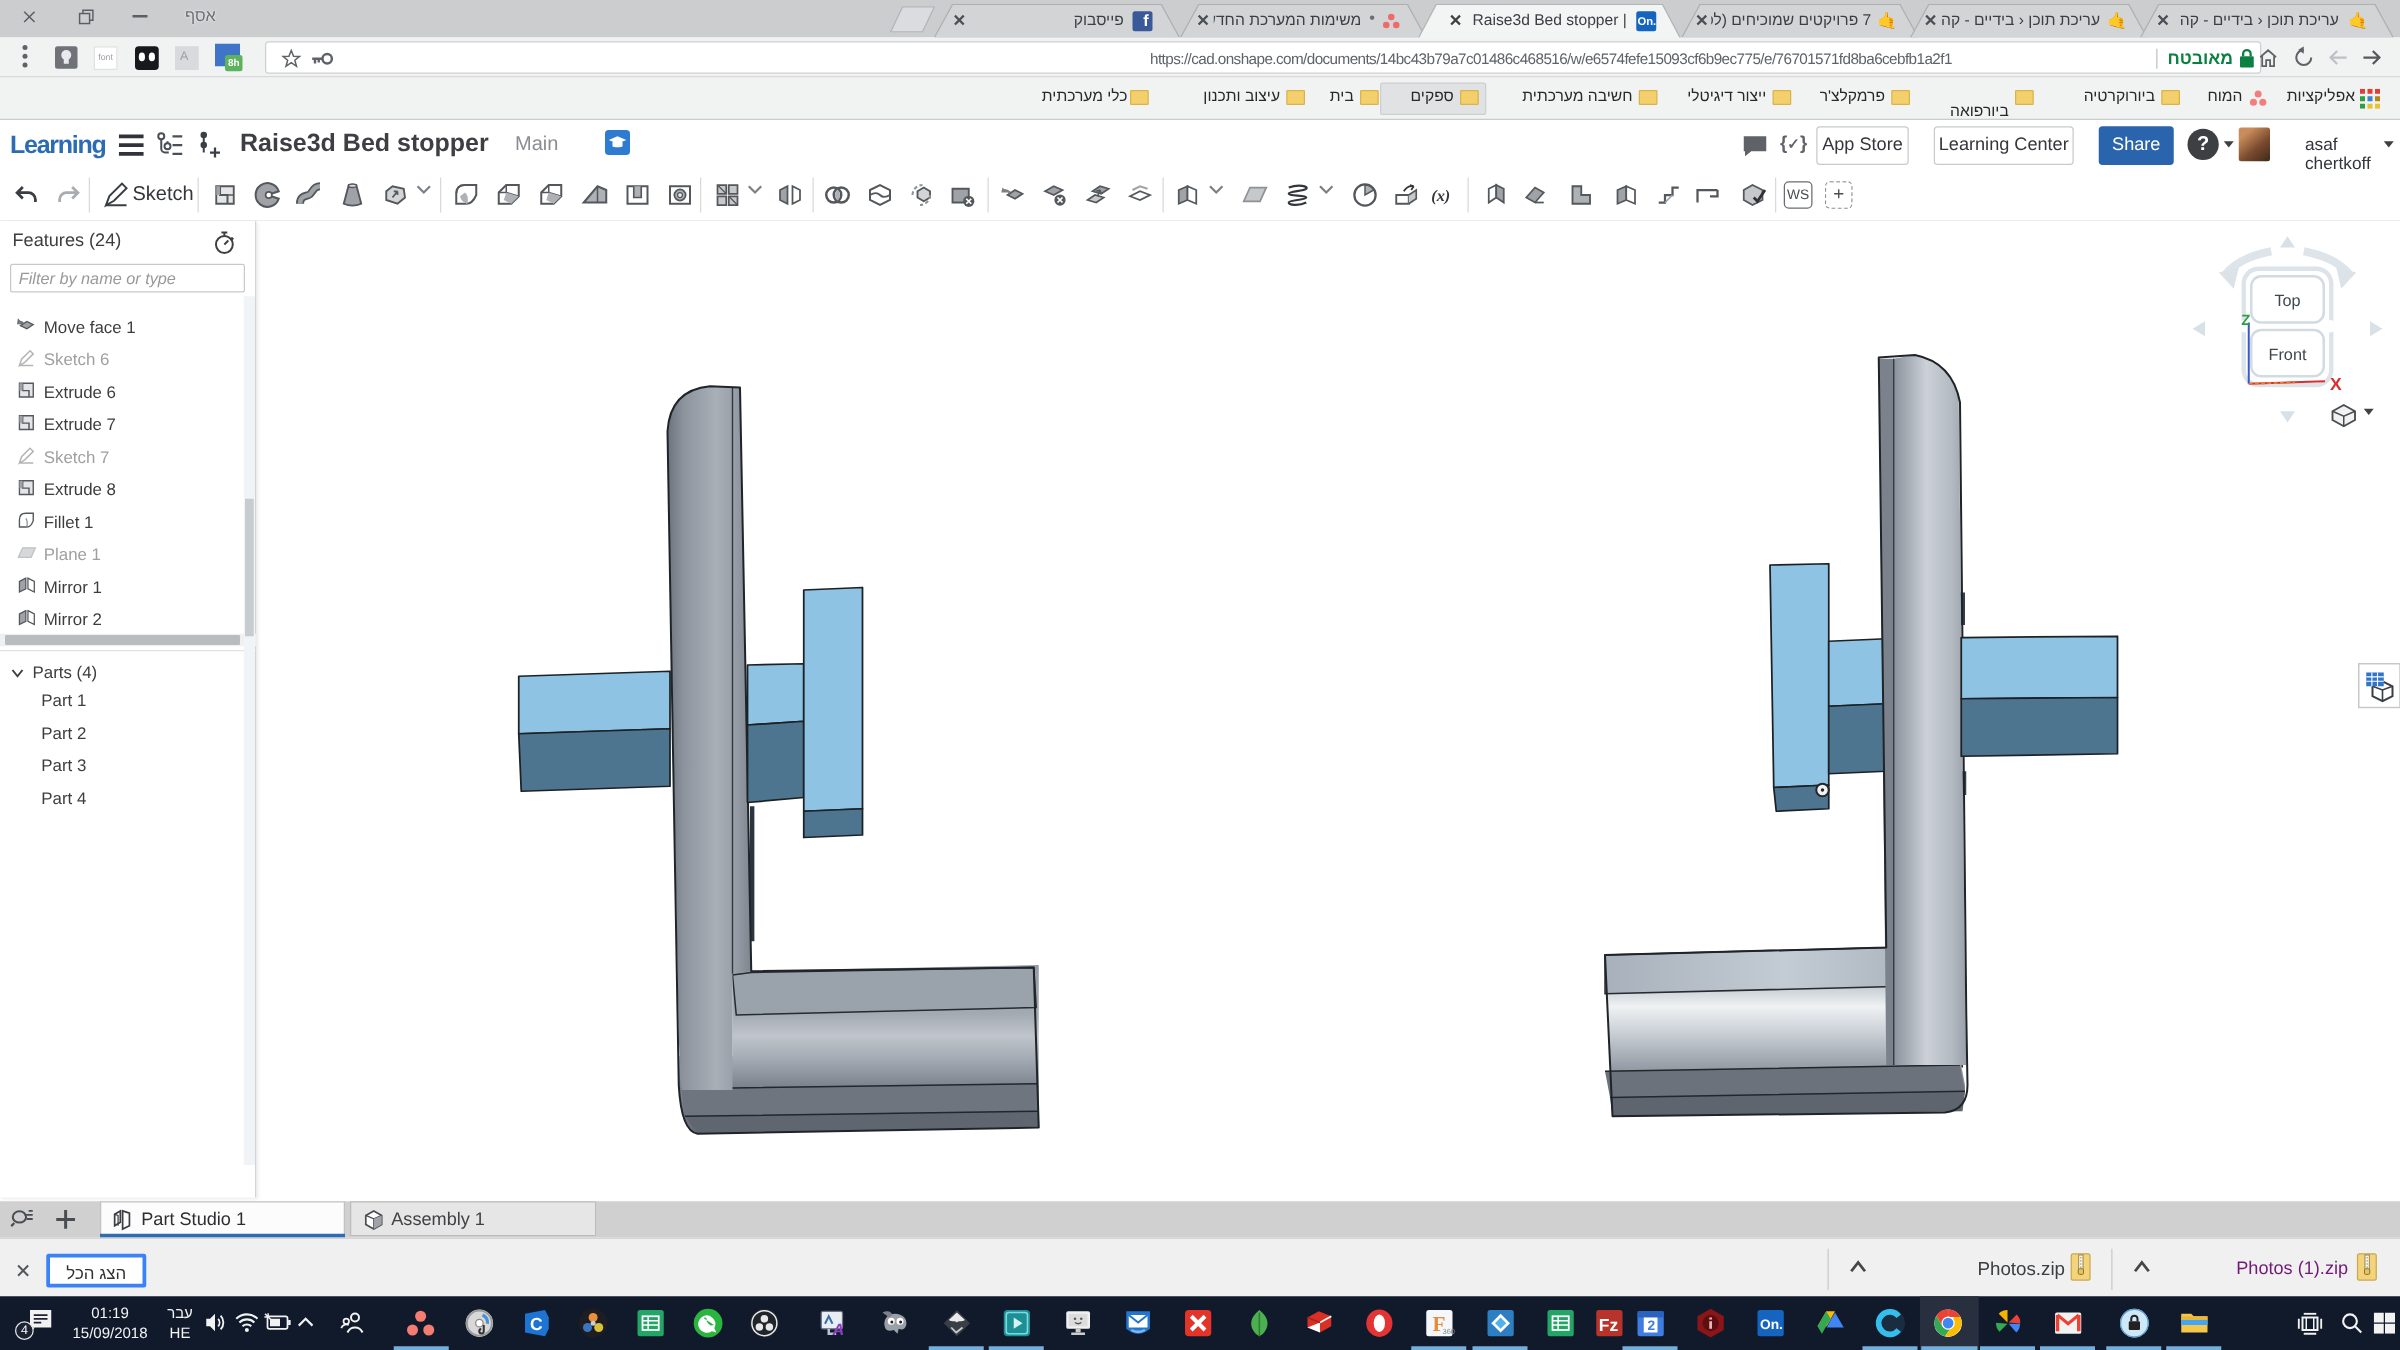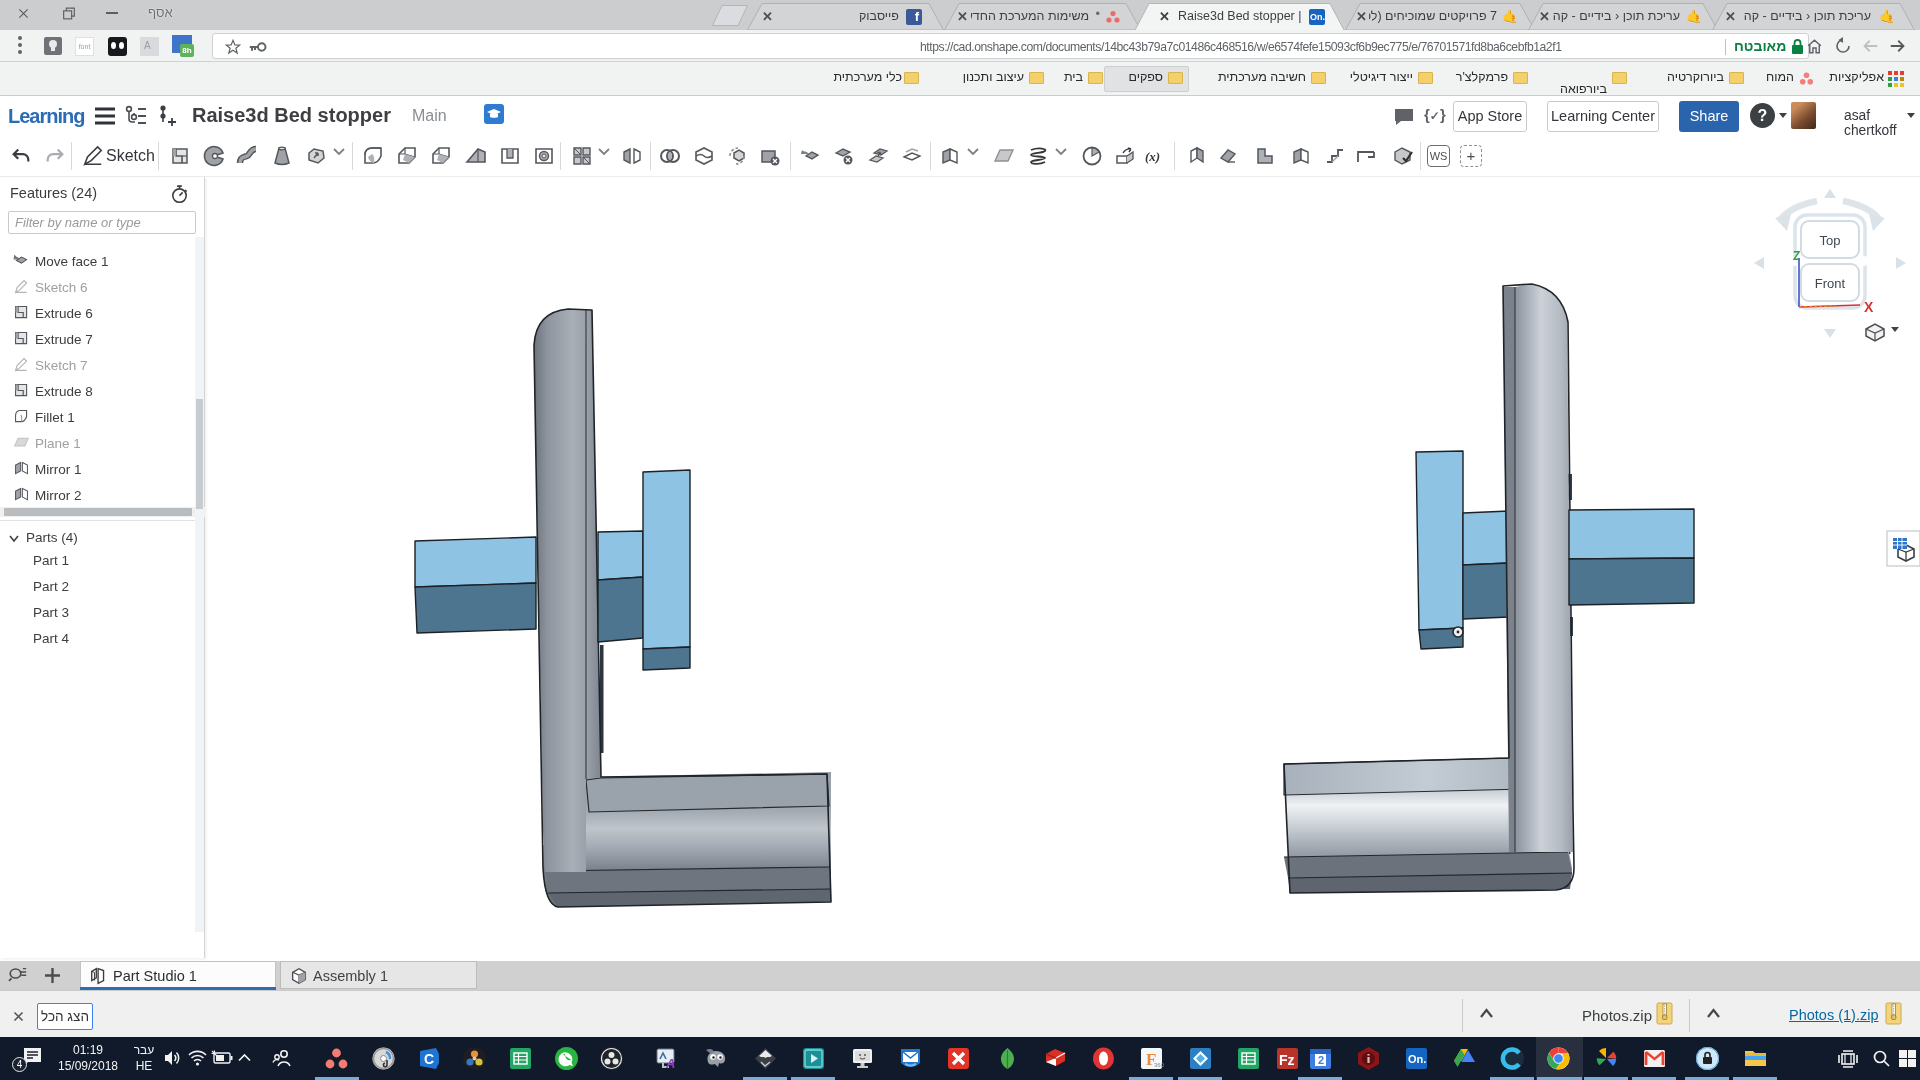--- a/index.html
+++ b/index.html
@@ -787,37 +787,37 @@
         <path d="M11 10 L18 7 L18 15 L11 19 Z" fill="#9fa2a6"></path>
       </svg>
     <div class="abs" style="left:32px;top:6px;font-size:14.5px;color:#3f4144;">Assembly 1</div>
   </div>
 </div>
 
 <div class="abs" id="dlbar">
   <svg class="abs" style="left:13px;top:20px;" width="11" height="11" viewBox="0 0 15 15">
       <path d="M2 2 L13 13 M13 2 L2 13" stroke="#54575b" stroke-width="2.2"></path>
     </svg>
-  <div class="abs" style="left:37px;top:12px;width:56px;height:27px;background:#fff;border:1px solid #3b82f6;border-radius:2px;text-align:center;line-height:25px;font-size:13.5px;color:#303235;direction:rtl;">הצג הכל</div>
+  <div class="abs" style="left:37px;top:12px;width:80px;height:27px;background:#fff;border:3px solid #3b82f6;border-radius:2px;text-align:center;line-height:25px;font-size:13.5px;color:#303235;direction:rtl;">הצג הכל</div>
   <div class="abs" style="left:1462px;top:8px;width:1px;height:33px;background:#c9c9c9;"></div>
   <div class="abs" style="left:1689px;top:8px;width:1px;height:33px;background:#c9c9c9;"></div>
   <svg class="abs" style="left:1479px;top:17px;" width="15" height="11" viewBox="0 0 15 11">
       <path d="M2 9 L7.5 2 L13 9" fill="none" stroke="#43464a" stroke-width="2.2"></path>
     </svg>
   <div class="abs" style="left:1582px;top:16px;font-size:15px;color:#3c4043;">Photos.zip</div>
   <svg class="abs" style="left:1656px;top:11px;" width="17" height="23" viewBox="0 0 17 23">
       <rect x="1" y="1" width="15" height="21" rx="1.5" fill="#f3d47a" stroke="#caa84e" stroke-width="1"></rect>
       <rect x="7" y="2" width="3.4" height="12" fill="#fff" stroke="#8a7434" stroke-width="0.7"></rect>
       <path d="M8.7 3.5 V13" stroke="#8a7434" stroke-width="0.7" stroke-dasharray="1.4 1.1"></path>
       <rect x="6.6" y="13" width="4.2" height="4.5" rx="1" fill="#e8c35f" stroke="#8a7434" stroke-width="0.8"></rect>
     </svg>
   <svg class="abs" style="left:1706px;top:17px;" width="15" height="11" viewBox="0 0 15 11">
       <path d="M2 9 L7.5 2 L13 9" fill="none" stroke="#43464a" stroke-width="2.2"></path>
     </svg>
-  <div class="abs" style="left:1789px;top:16px;font-size:14.5px;color:#0369a1;text-decoration:underline;">Photos (1).zip</div>
+  <div class="abs" style="left:1789px;top:16px;font-size:14.5px;color:#701a75;">Photos (1).zip</div>
   <svg class="abs" style="left:1885px;top:11px;" width="17" height="23" viewBox="0 0 17 23">
       <rect x="1" y="1" width="15" height="21" rx="1.5" fill="#f3d47a" stroke="#caa84e" stroke-width="1"></rect>
       <rect x="7" y="2" width="3.4" height="12" fill="#fff" stroke="#8a7434" stroke-width="0.7"></rect>
       <path d="M8.7 3.5 V13" stroke="#8a7434" stroke-width="0.7" stroke-dasharray="1.4 1.1"></path>
       <rect x="6.6" y="13" width="4.2" height="4.5" rx="1" fill="#e8c35f" stroke="#8a7434" stroke-width="0.8"></rect>
     </svg>
 </div>
 
 <div class="abs" id="taskbar">
 

